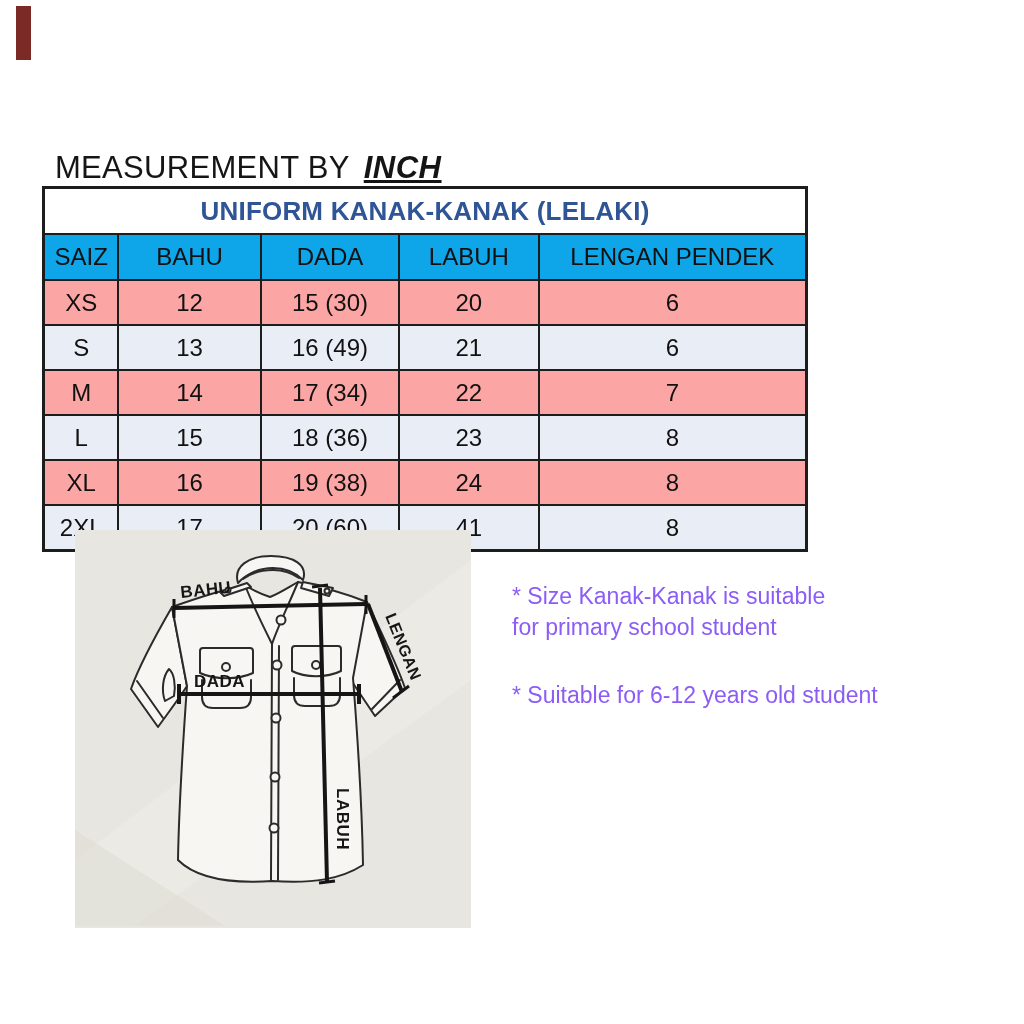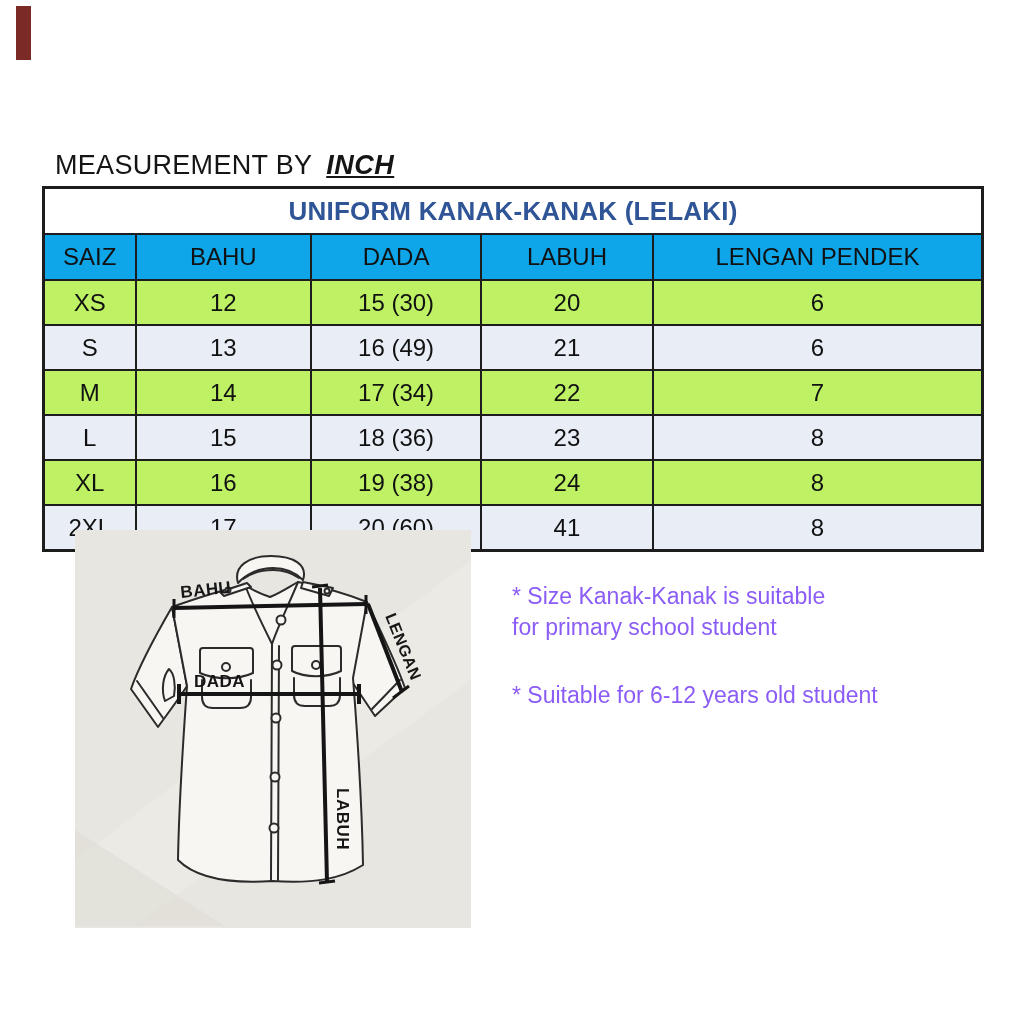--- a/index.html
+++ b/index.html
@@ -1,29 +1,29 @@
 <!DOCTYPE html>
 <html><head>
 <meta charset="utf-8">
 <style>
   html,body{margin:0;padding:0;}
   body{width:1024px;height:1024px;background:#ffffff;font-family:"Liberation Sans",sans-serif;position:relative;overflow:hidden;}
   .canvas{position:absolute;inset:0;background:#ffffff;}
 
   .corner-bar{position:absolute;left:16px;top:6px;width:15px;height:54px;background:#7B2A26;}
 
-  .page-title{position:absolute;left:55px;top:150px;font-size:27px;color:#151515;letter-spacing:.3px;white-space:nowrap;}
+  .page-title{position:absolute;left:55px;top:150px;font-size:31px;color:#151515;letter-spacing:.3px;white-space:nowrap;}
   .page-title .unit{font-weight:bold;font-style:italic;text-decoration:underline;margin-left:14px;letter-spacing:.5px;}
 
-  table.size-table{position:absolute;left:42px;top:186px;width:942px;border-collapse:collapse;table-layout:fixed;}
+  table.size-table{position:absolute;left:42px;top:186px;width:766px;border-collapse:collapse;table-layout:fixed;}
   table.size-table,table.size-table th,table.size-table td{border:2px solid #1d1d1d;}
   table.size-table{border:3px solid #1d1d1d;}
   .table-title{height:42px;background:#ffffff;color:#2F5597;font-weight:bold;font-size:26px;text-align:center;letter-spacing:.2px;}
   .col-head-row th{height:42px;background:#0ea5e9;color:#111;font-weight:normal;font-size:24px;text-align:center;}
-  tbody td{height:41px;font-size:24px;color:#111;text-align:center;background:#bef264;}
+  tbody td{height:41px;font-size:24px;color:#111;text-align:center;background:#fca5a5;}
   tbody tr:nth-child(even) td{background:#E9EDF6;}
   col.c-saiz{width:9.8%;} col.c-bahu{width:18.7%;} col.c-dada{width:18.1%;} col.c-labuh{width:18.3%;} col.c-lengan{width:35.1%;}
 
   .diagram{position:absolute;left:75px;top:530px;width:396px;height:398px;background:#E8E6E1;}
   .diagram svg{display:block;width:100%;height:100%;}
   .meas-label{font-family:"Liberation Sans",sans-serif;font-weight:bold;fill:#161616;letter-spacing:.5px;}
 
   .notes{position:absolute;left:512px;top:558px;font-size:23px;line-height:31px;color:#8b5cf6;}
   .notes .note2{margin-top:37px;}
   .notes .indent{display:inline-block;}

